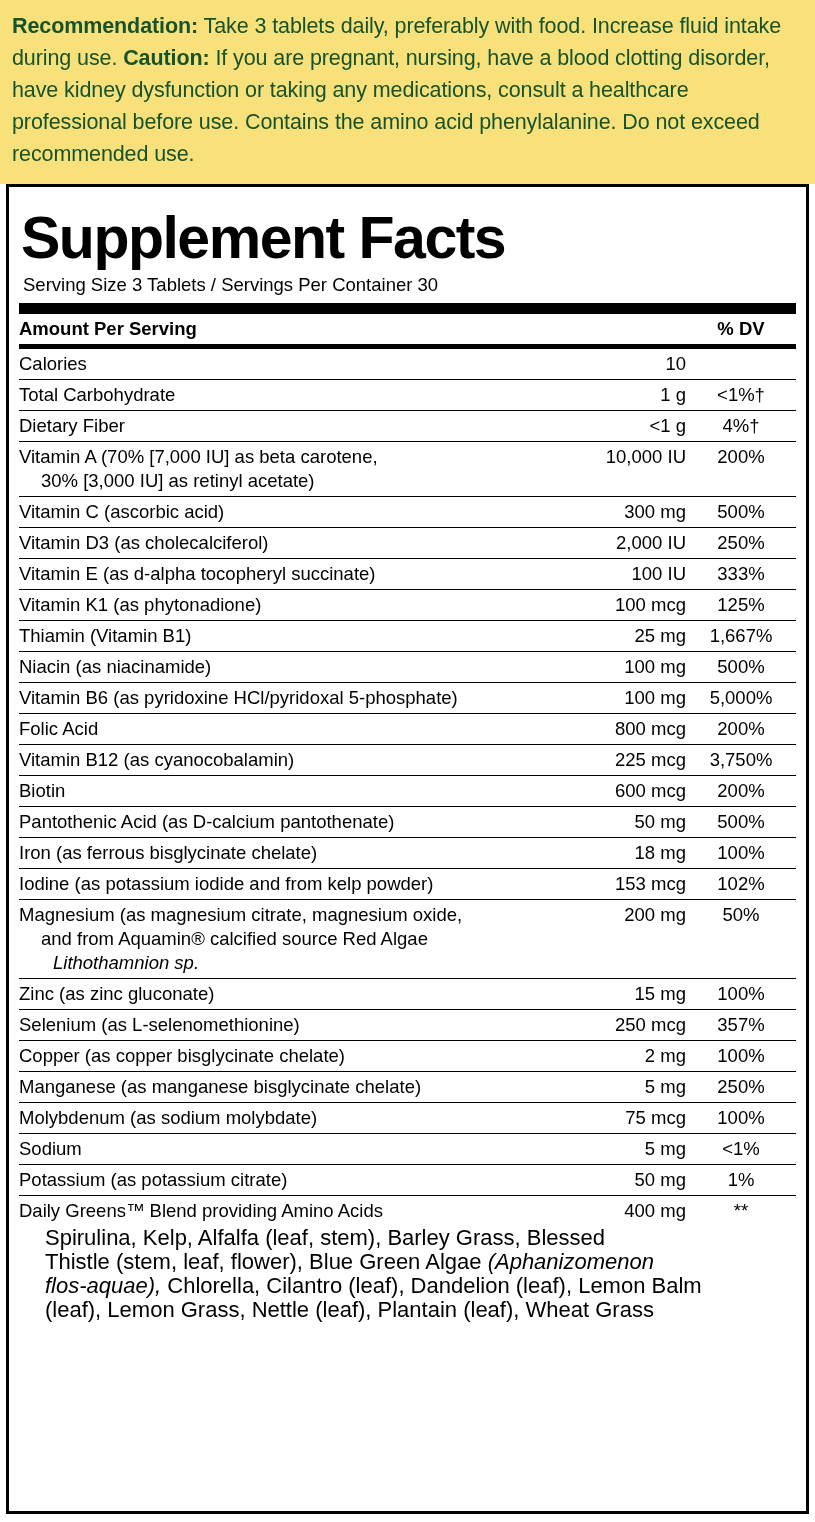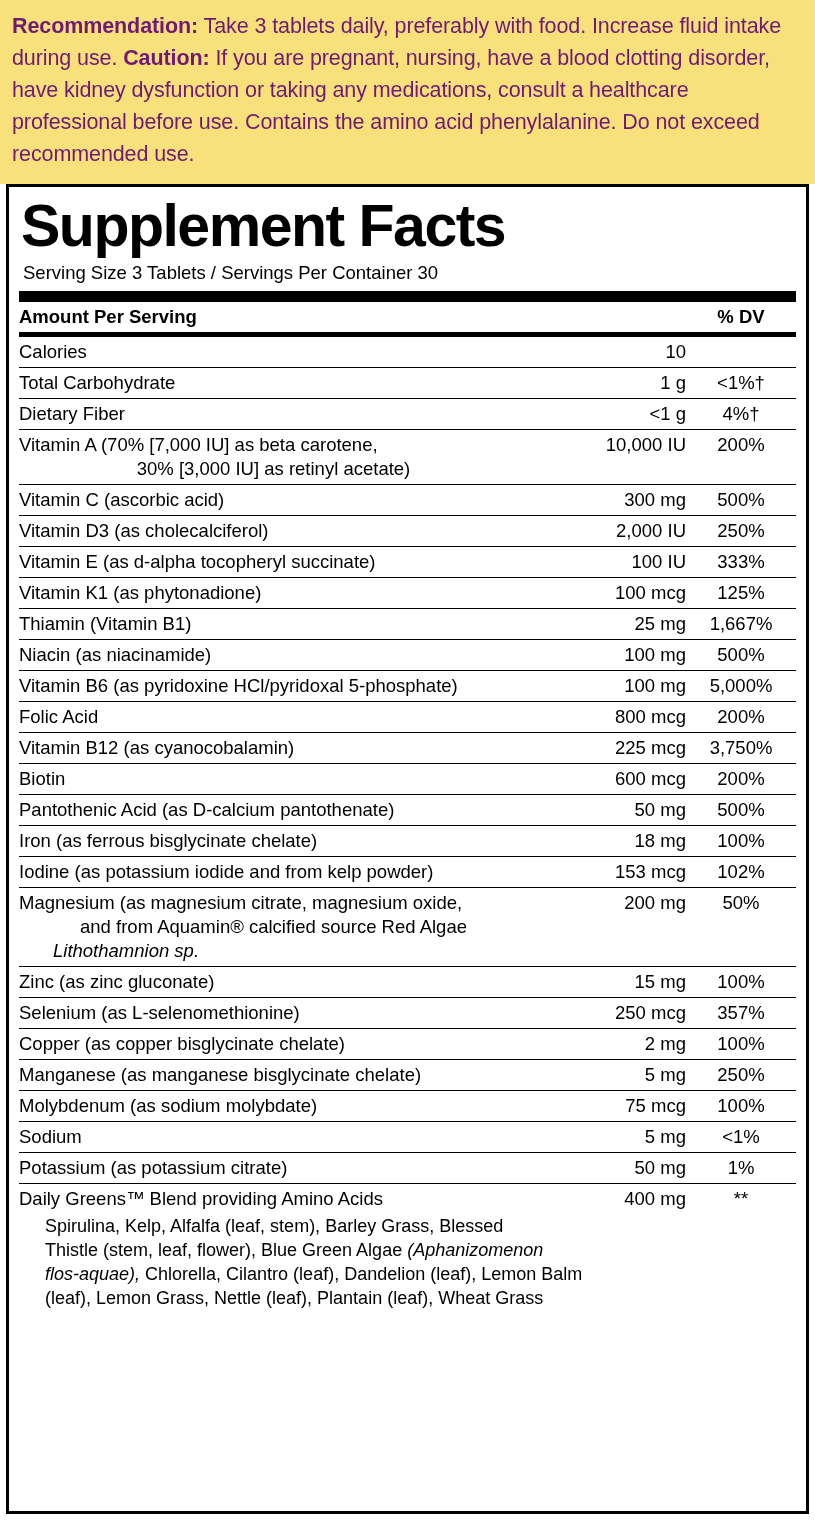--- a/index.html
+++ b/index.html
@@ -18,35 +18,35 @@
   
   .recommendation-band {
     background: #f8e07a;
     padding: 10px 12px 14px 12px;
     box-sizing: border-box;
     height: 184px;
   }
   .recommendation-text {
     font-size: 21.5px;
     line-height: 32px;
-    color: #701a75;
+    color: #14532d;
     letter-spacing: -0.1px;
   }
   .recommendation-text b {
     font-weight: bold;
   }
 
   
   .facts-panel {
     border: 3px solid #000;
     margin: 0 6px 0 6px;
     box-sizing: border-box;
     width: 803px;
     height: 1330px;
-    padding: 4px 10px 0 10px;
+    padding: 16px 10px 0 10px;
     background: #fff;
   }
   .facts-title {
     font-size: 59px;
     font-weight: bold;
     letter-spacing: -1.5px;
     line-height: 66px;
     margin: 2px 0 2px 2px;
   }
   .serving-line {
@@ -98,37 +98,36 @@
     border-bottom: none;
     padding-top: 2px;
     padding-bottom: 3px;
   }
   .subitem {
     padding-left: 26px;
   }
   .cont {
     display: block;
     padding-left: 22px;
-    text-align: center;
   }
   .cont2 {
     display: block;
     padding-left: 34px;
   }
   .ital {
     font-style: italic;
   }
 
   
   .blend-row td {
     border-bottom: none;
     padding-top: 8px;
   }
   .blend-desc {
-    font-size: 18px;
+    font-size: 22px;
     line-height: 24px;
     padding: 0 0 0 4px;
   }
   .blend-desc .ln {
     display: block;
     padding-left: 22px;
   }
 </style>
 </head>
 <body>

